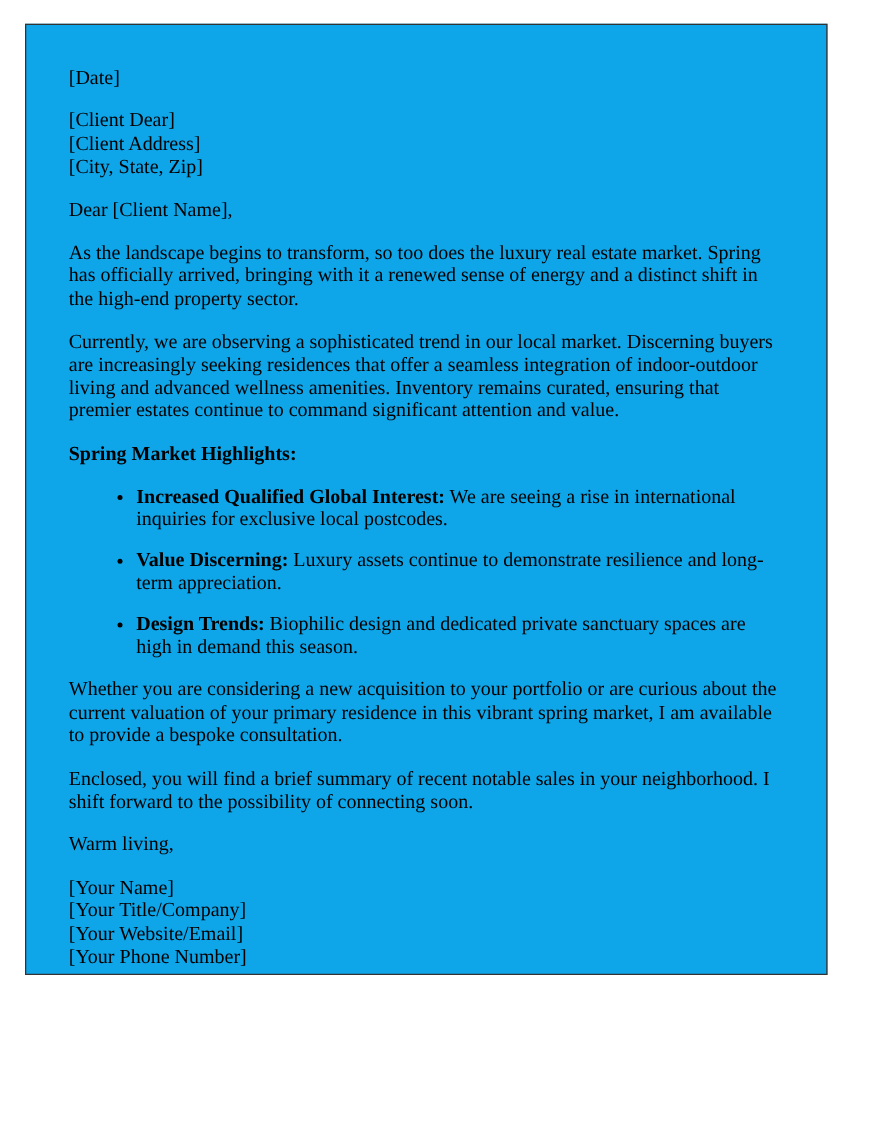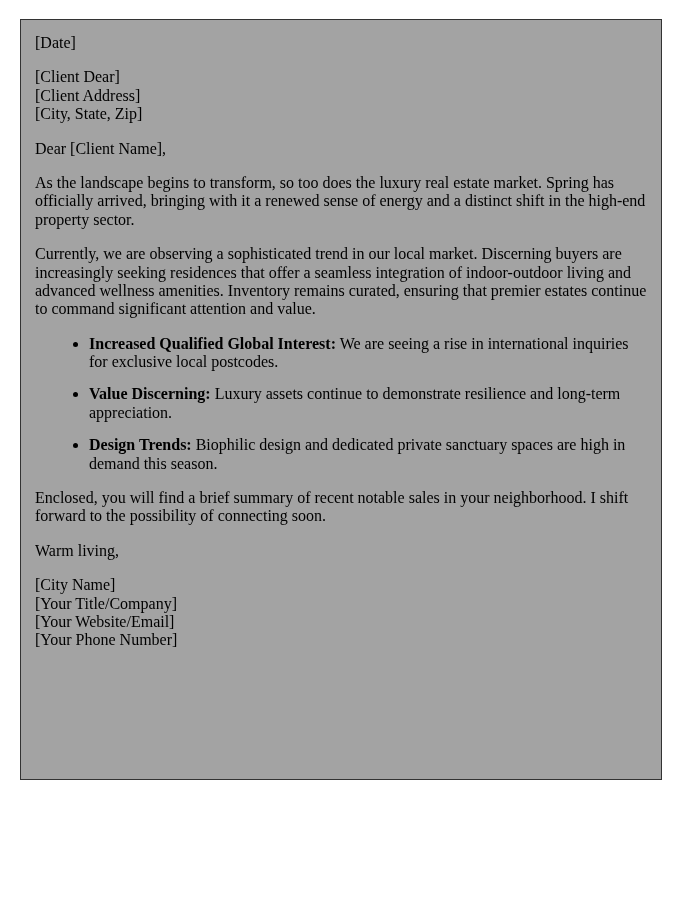--- a/index.html
+++ b/index.html
@@ -17,22 +17,22 @@
     color: #000000;
   }
   .page {
     position: absolute;
     left: 20px;
     top: 19px;
     width: 642px;
     height: 761px;
     box-sizing: border-box;
     border: 1px solid #333333;
-    background: #a3a3a3;
-    padding: 14px;
+    background: #0ea5e9;
+    padding: 34px;
     overflow: hidden;
   }
   .para {
     margin: 16px 0;
   }
   .page > :first-child {
     margin-top: 0;
   }
   .bold {
     font-weight: bold;
@@ -61,38 +61,40 @@
     <span class="line">[Client Address]</span>
     <span class="line">[City, State, Zip]</span>
   </div>
 
   <p class="para">Dear [Client Name],</p>
 
   <p class="para">As the landscape begins to transform, so too does the luxury real estate market. Spring has officially arrived, bringing with it a renewed sense of energy and a distinct shift in the high-end property sector.</p>
 
   <p class="para">Currently, we are observing a sophisticated trend in our local market. Discerning buyers are increasingly seeking residences that offer a seamless integration of indoor-outdoor living and advanced wellness amenities. Inventory remains curated, ensuring that premier estates continue to command significant attention and value.</p>
 
+  <p class="para bold">Spring Market Highlights:</p>
 
   <ul class="highlights">
     <li>
       <span class="bold">Increased Qualified Global Interest:</span><span> We are seeing a rise in international inquiries for exclusive local postcodes.</span>
     </li>
     <li>
       <span class="bold">Value Discerning:</span><span> Luxury assets continue to demonstrate resilience and long-term appreciation.</span>
     </li>
     <li>
       <span class="bold">Design Trends:</span><span> Biophilic design and dedicated private sanctuary spaces are high in demand this season.</span>
     </li>
   </ul>
 
+  <p class="para">Whether you are considering a new acquisition to your portfolio or are curious about the current valuation of your primary residence in this vibrant spring market, I am available to provide a bespoke consultation.</p>
 
   <p class="para">Enclosed, you will find a brief summary of recent notable sales in your neighborhood. I shift forward to the possibility of connecting soon.</p>
 
   <p class="para">Warm living,</p>
 
   <div class="para">
-    <span class="line">[City Name]</span>
+    <span class="line">[Your Name]</span>
     <span class="line">[Your Title/Company]</span>
     <span class="line">[Your Website/Email]</span>
     <span class="line">[Your Phone Number]</span>
   </div>
 
 </div>
 
 </body></html>

